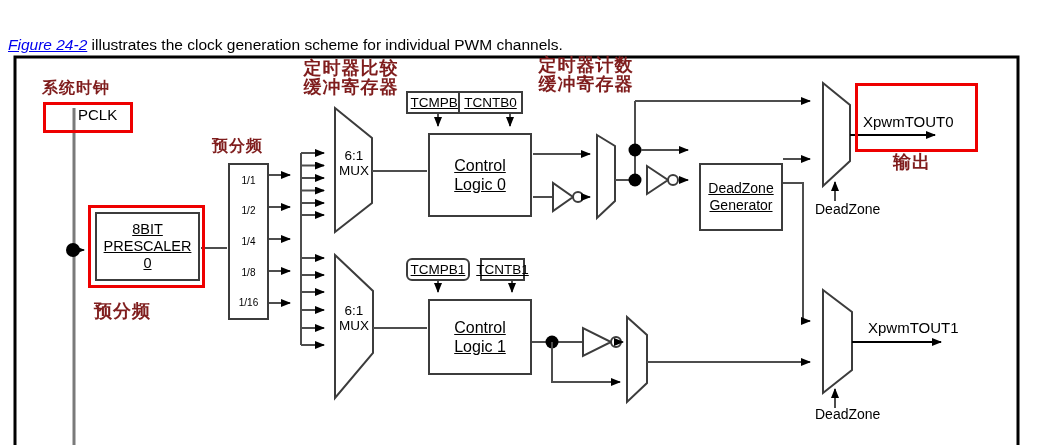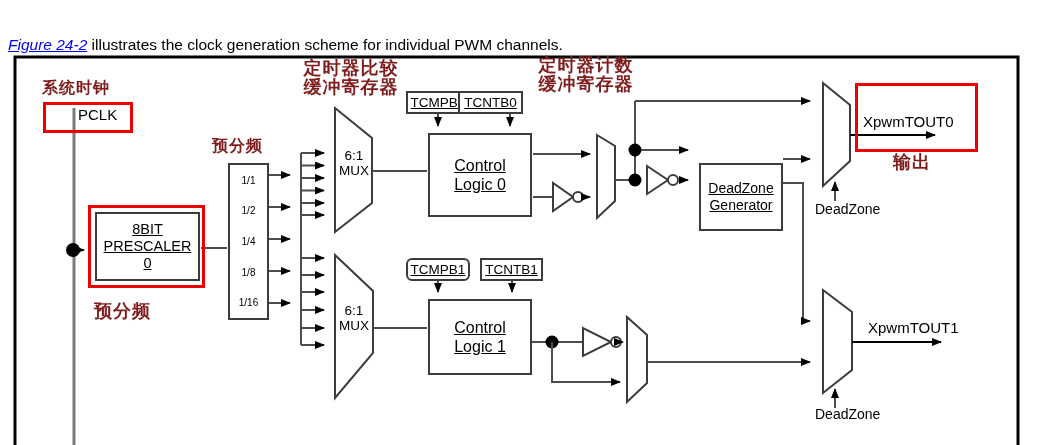--- a/index.html
+++ b/index.html
@@ -146,21 +146,21 @@
   </div>
 
   <div class="muxlbl" style="left:335px;top:148px;width:38px;">6:1
 MUX</div>
   <div class="muxlbl" style="left:335px;top:303px;width:38px;">6:1
 MUX</div>
 
   <div class="box" style="left:406px;top:91px;width:64px;height:23px;font-size:13.5px;">TCMPB0</div>
   <div class="box" style="left:458px;top:91px;width:65px;height:23px;font-size:13.5px;">TCNTB0</div>
   <div class="box" style="left:406px;top:258px;width:64px;height:23px;font-size:13.5px;border-radius:6px;">TCMPB1</div>
-  <div class="box" style="left:480px;top:258px;width:63px;height:23px;font-size:13.5px;">TCNTB1</div>
+  <div class="box" style="left:480px;top:258px;width:45px;height:23px;font-size:13.5px;">TCNTB1</div>
 
   <div class="box" style="left:428px;top:133px;width:104px;height:84px;font-size:16px;line-height:19px;">
     <div style="width:64px;">Control Logic 0</div>
   </div>
   <div class="box" style="left:428px;top:299px;width:104px;height:76px;font-size:16px;line-height:19px;">
     <div style="width:64px;">Control Logic 1</div>
   </div>
 
   <div class="box" style="left:699px;top:133px;width:84px;height:68px;font-size:14px;line-height:17px;margin-top:30px;">
     <div style="width:80px;">DeadZone Generator</div>

